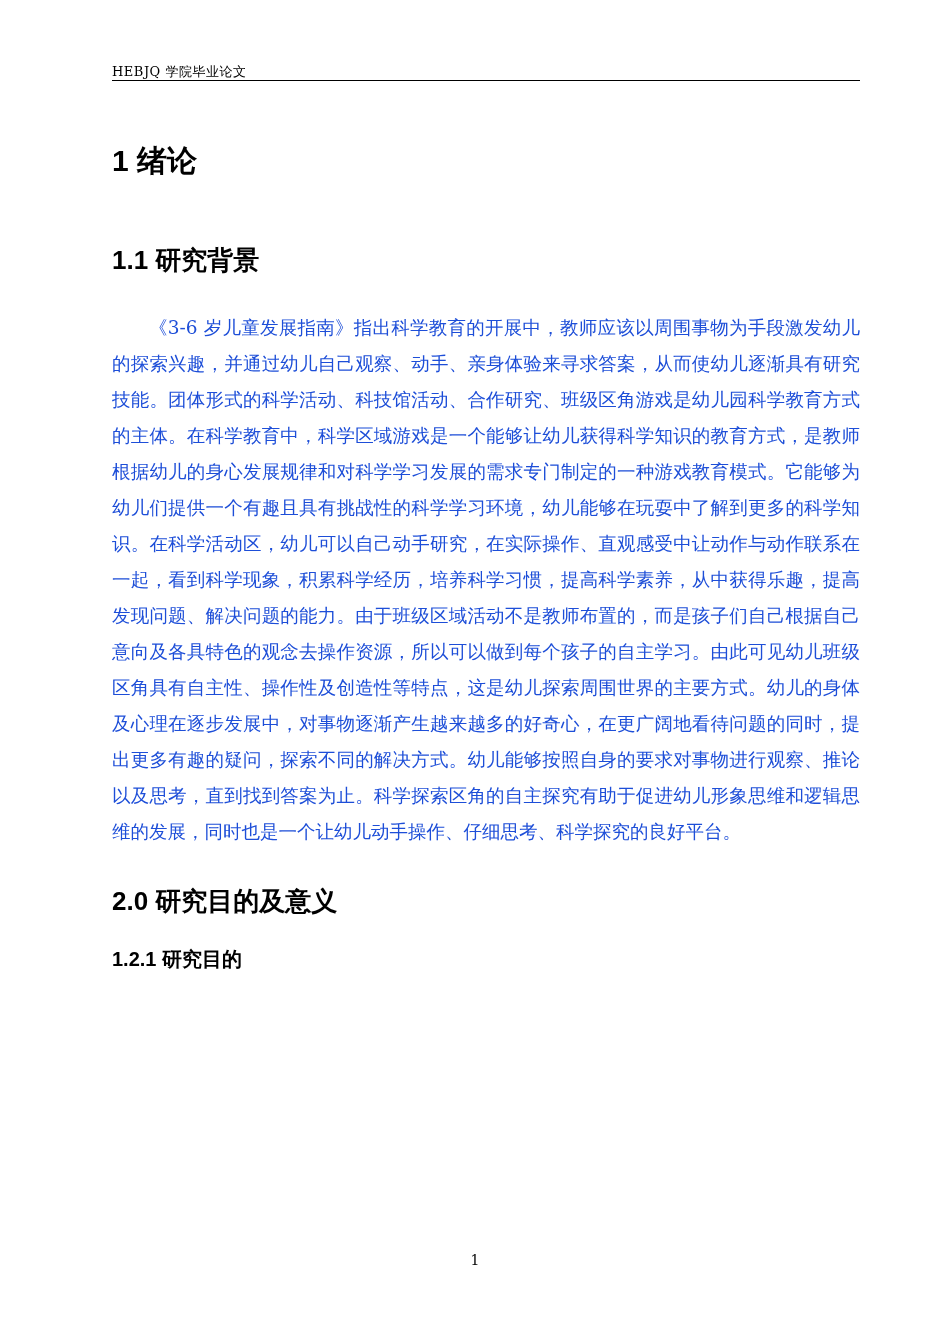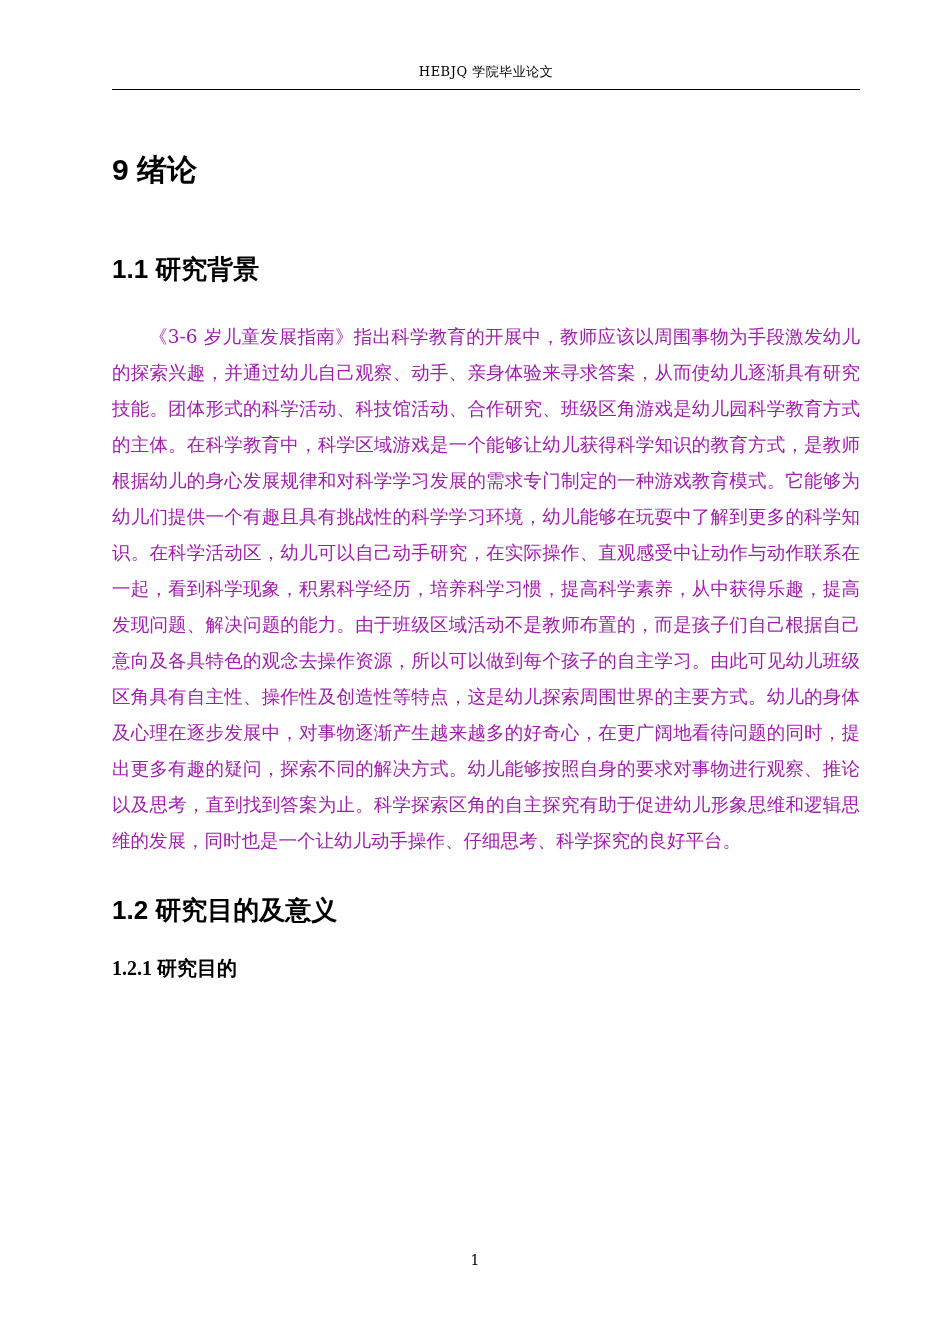--- a/index.html
+++ b/index.html
@@ -13,25 +13,23 @@
     height: 1344px;
     margin: 0 auto;
     background: #ffffff;
     box-sizing: border-box;
     padding: 64px 90px 0 112px;
     font-family: "DejaVu Serif", "Liberation Serif", serif;
     color: #000000;
     overflow: hidden;
   }
   .page-header {
-    text-align: center;
     font-size: 13px;
     letter-spacing: 0.5px;
     line-height: 16px;
-    padding-bottom: 9px;
     border-bottom: 1px solid #000000;
   }
   .chapter-title {
     margin: 62px 0 0 0;
     font-family: "Liberation Sans", "DejaVu Sans", sans-serif;
     font-size: 30px;
     font-weight: bold;
     line-height: 1.2;
     color: #000000;
   }
@@ -41,33 +39,33 @@
     font-size: 26px;
     font-weight: bold;
     line-height: 1.2;
     color: #000000;
   }
   .section-title.tight {
     margin-top: 36px;
   }
   .subsection-title {
     margin: 30px 0 0 0;
-    font-family: Liberation Serif, serif;
+    font-family: Liberation Sans, sans-serif;
     font-size: 20px;
     font-weight: bold;
     line-height: 1.2;
     color: #000000;
   }
   .body-paragraph {
     margin: 34px 0 0 0;
     font-size: 18.5px;
     line-height: 36px;
     text-align: justify;
     text-indent: 2em;
-    color: #a21caf;
+    color: #1d4ed8;
   }
   .page-footer {
     position: absolute;
     left: 0;
     right: 0;
     bottom: 76px;
     text-align: center;
     font-size: 14px;
     color: #000000;
   }
@@ -76,27 +74,27 @@
 <body>
 
 <div class="page">
 
   <header class="page-header">
     <span>HEBJQ 学院毕业论文</span>
   </header>
 
   <main>
 
-    <h1 class="chapter-title">9 绪论</h1>
+    <h1 class="chapter-title">1 绪论</h1>
 
     <h2 class="section-title">1.1 研究背景</h2>
 
     <p class="body-paragraph">《3-6 岁儿童发展指南》指出科学教育的开展中，教师应该以周围事物为手段激发幼儿的探索兴趣，并通过幼儿自己观察、动手、亲身体验来寻求答案，从而使幼儿逐渐具有研究技能。团体形式的科学活动、科技馆活动、合作研究、班级区角游戏是幼儿园科学教育方式的主体。在科学教育中，科学区域游戏是一个能够让幼儿获得科学知识的教育方式，是教师根据幼儿的身心发展规律和对科学学习发展的需求专门制定的一种游戏教育模式。它能够为幼儿们提供一个有趣且具有挑战性的科学学习环境，幼儿能够在玩耍中了解到更多的科学知识。在科学活动区，幼儿可以自己动手研究，在实际操作、直观感受中让动作与动作联系在一起，看到科学现象，积累科学经历，培养科学习惯，提高科学素养，从中获得乐趣，提高发现问题、解决问题的能力。由于班级区域活动不是教师布置的，而是孩子们自己根据自己意向及各具特色的观念去操作资源，所以可以做到每个孩子的自主学习。由此可见幼儿班级区角具有自主性、操作性及创造性等特点，这是幼儿探索周围世界的主要方式。幼儿的身体及心理在逐步发展中，对事物逐渐产生越来越多的好奇心，在更广阔地看待问题的同时，提出更多有趣的疑问，探索不同的解决方式。幼儿能够按照自身的要求对事物进行观察、推论以及思考，直到找到答案为止。科学探索区角的自主探究有助于促进幼儿形象思维和逻辑思维的发展，同时也是一个让幼儿动手操作、仔细思考、科学探究的良好平台。</p>
 
-    <h2 class="section-title tight">1.2 研究目的及意义</h2>
+    <h2 class="section-title tight">2.0 研究目的及意义</h2>
 
     <h3 class="subsection-title">1.2.1 研究目的</h3>
 
 
   </main>
 
   <footer class="page-footer">
     <span>1</span>
   </footer>
 

